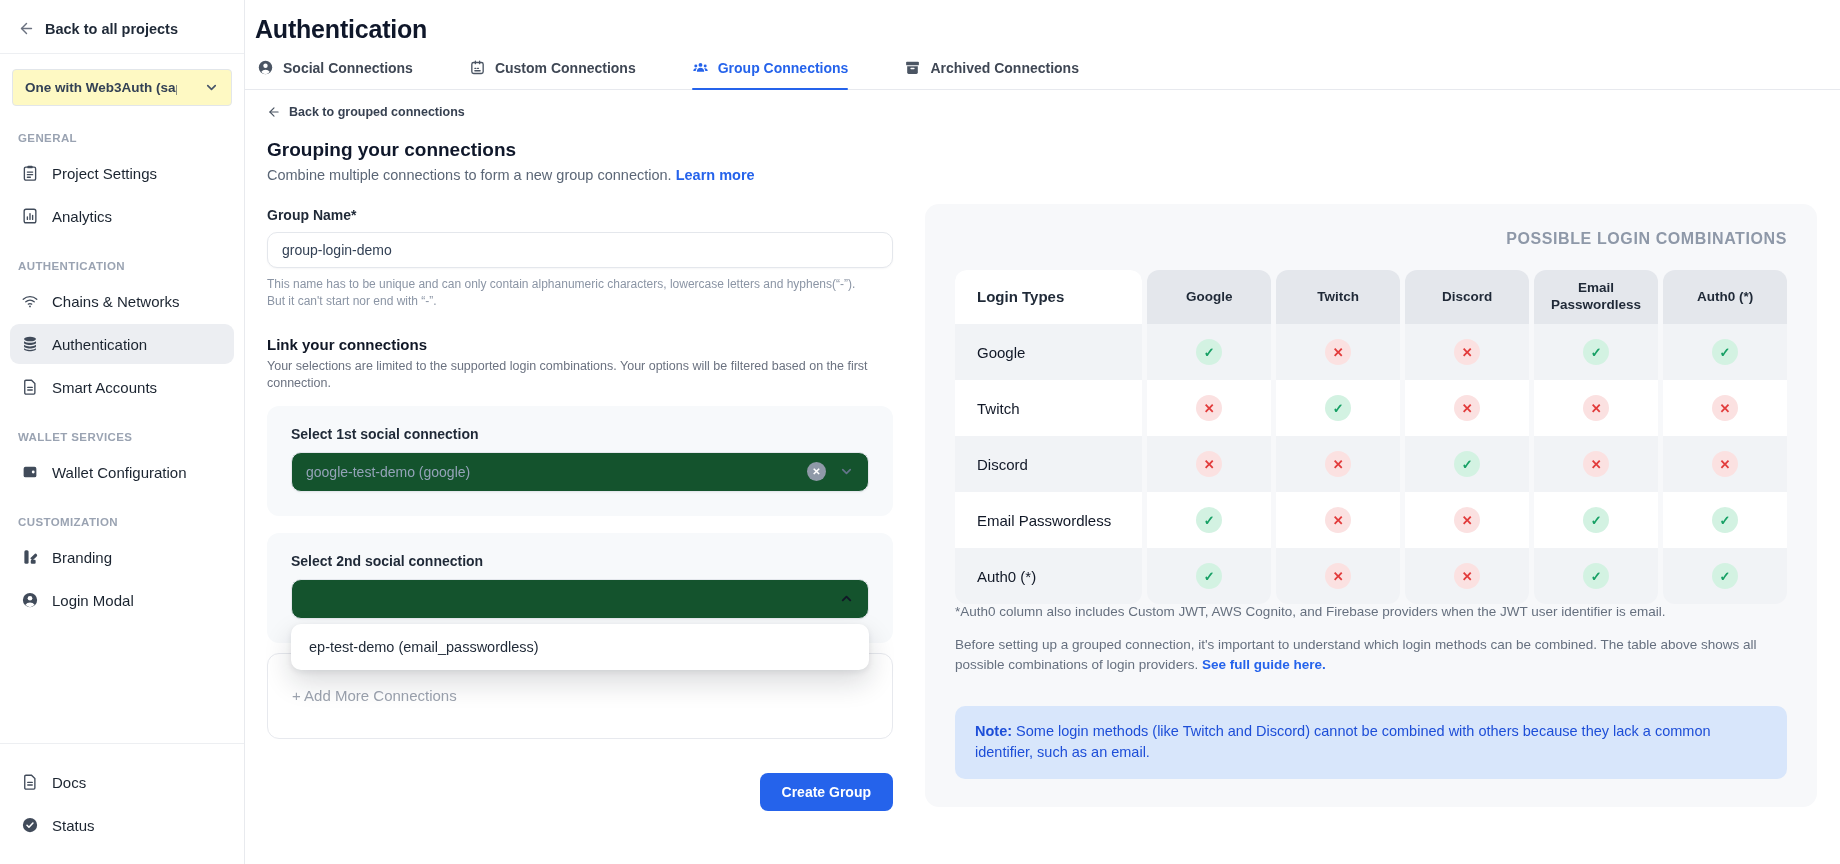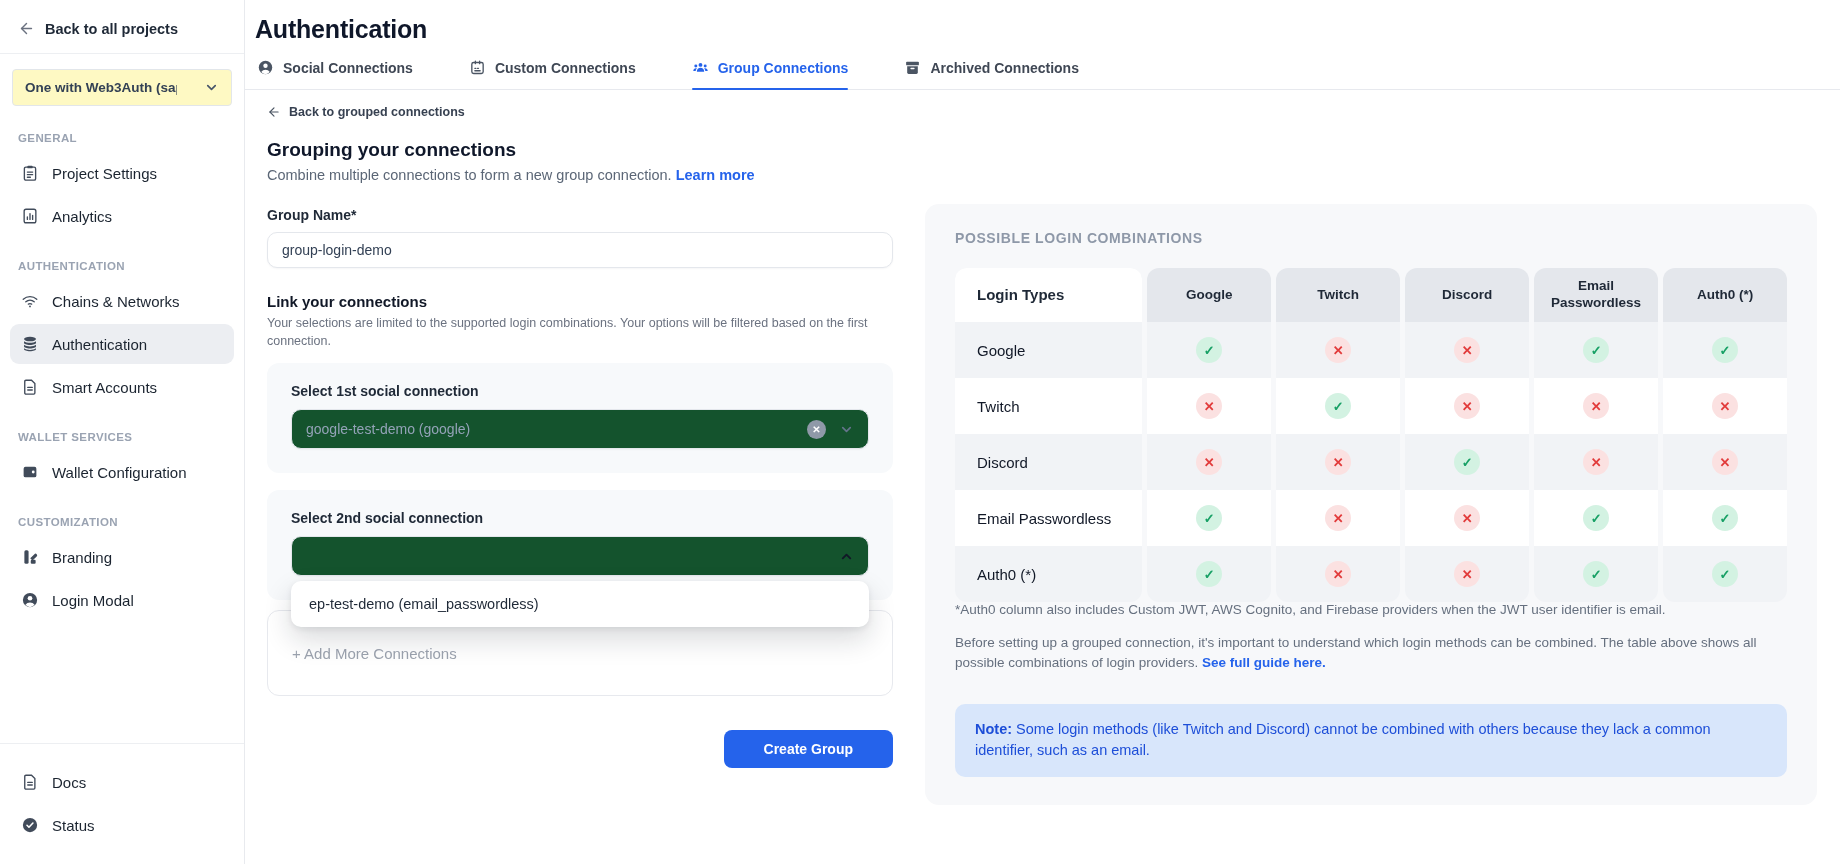--- a/index.html
+++ b/index.html
@@ -56,25 +56,25 @@
   .sel-label { font-size:14px; font-weight:700; color:#1f2937; }
   .select { margin-top:10px; height:40px; background:#14532d; border:1px solid #e4e7ec; border-radius:10px; display:flex; align-items:center; justify-content:space-between; padding:0 14px; font-size:14px; color:#94a3b8; box-shadow:0 1px 2px rgba(16,24,40,.04); cursor:pointer; }
   .select .right { display:flex; align-items:center; gap:13px; }
   .clear-btn { width:19px; height:19px; border-radius:50%; background:#8f99a8; color:#fff; display:flex; align-items:center; justify-content:center; font-size:10px; font-weight:700; cursor:pointer; }
   .select .icn { width:15px; height:15px; color:#64748b; }
   .select .icn.dark { color:#111827; }
   .dropdown { position:absolute; left:24px; right:24px; top:91px; background:#fff; border-radius:10px; box-shadow:0 12px 28px rgba(16,24,40,.16), 0 2px 6px rgba(16,24,40,.08); z-index:5; }
   .dd-option { padding:15px 18px; font-size:14.5px; color:#1f2937; cursor:pointer; }
   .add-more { margin-top:10px; height:86px; border:1px solid #e7e9ee; border-radius:12px; display:flex; align-items:center; padding:0 24px; font-size:15px; color:#9ca3af; background:#fff; cursor:pointer; }
   .btn-row { margin-top:34px; display:flex; justify-content:flex-end; }
-  .create-btn { background:#2563eb; color:#fff; border:none; border-radius:8px; height:38px; padding:0 40px; font-size:14px; font-weight:600; font-family:inherit; cursor:pointer; }
+  .create-btn { background:#2563eb; color:#fff; border:none; border-radius:8px; height:38px; padding:0 22px; font-size:14px; font-weight:600; font-family:inherit; cursor:pointer; }
 
   
   .panel { flex:1; margin-top:114px; background:#f7f8fa; border-radius:14px; padding:26px 30px 28px; min-width:0; }
-  .panel-title { font-size:14px; font-weight:600; color:#8e98a8; letter-spacing:.6px; }
+  .panel-title { font-size:16px; font-weight:600; color:#8e98a8; letter-spacing:.6px;text-align:right; }
   .combo { display:flex; gap:5px; margin-top:22px; }
   .combo-col { flex:1; display:flex; flex-direction:column; border-radius:12px; overflow:hidden; min-width:0; }
   .combo-col.first { flex:0 0 22.5%; }
   .combo-head { height:54px; display:flex; align-items:center; justify-content:center; text-align:center; font-size:13.5px; font-weight:600; color:#1f2937; background:#e4e7ec; line-height:1.25; padding:0 6px; }
   .combo-col.first .combo-head { background:#fff; justify-content:flex-start; padding-left:22px; font-size:15px; box-shadow:0 2px 8px rgba(16,24,40,.07); }
   .combo-cell { height:56px; display:flex; align-items:center; justify-content:center; background:#fff; }
   .combo-cell.odd { background:#f1f3f6; }
   .combo-col.first .combo-cell { justify-content:flex-start; padding-left:22px; font-size:15px; font-weight:500; color:#111827; }
   .pill { width:26px; height:26px; border-radius:50%; display:flex; align-items:center; justify-content:center; font-size:13px; font-weight:700; }
   .pill.yes { background:#d3f2e2; color:#17a065; }
@@ -281,20 +281,24 @@
         <h2 class="form-h">Grouping your connections</h2>
         <div class="form-sub">
           <span>Combine multiple connections to form a new group connection.</span>
           <a>Learn more</a>
         </div>
 
         <div class="fld-label">Group Name*</div>
         <div class="text-input">
           <span>group-login-demo</span>
         </div>
+        <div class="helper">
+          <div>This name has to be unique and can only contain alphanumeric characters, lowercase letters and hyphens(“-”).</div>
+          <div>But it can't start nor end with “-”.</div>
+        </div>
 
         <h3 class="link-h">Link your connections</h3>
         <div class="helper2">
           <div>Your selections are limited to the supported login combinations. Your options will be filtered based on the first</div>
           <div>connection.</div>
         </div>
 
         <div class="sel-card">
           <div class="sel-label">Select 1st social connection</div>
           <div class="select">

